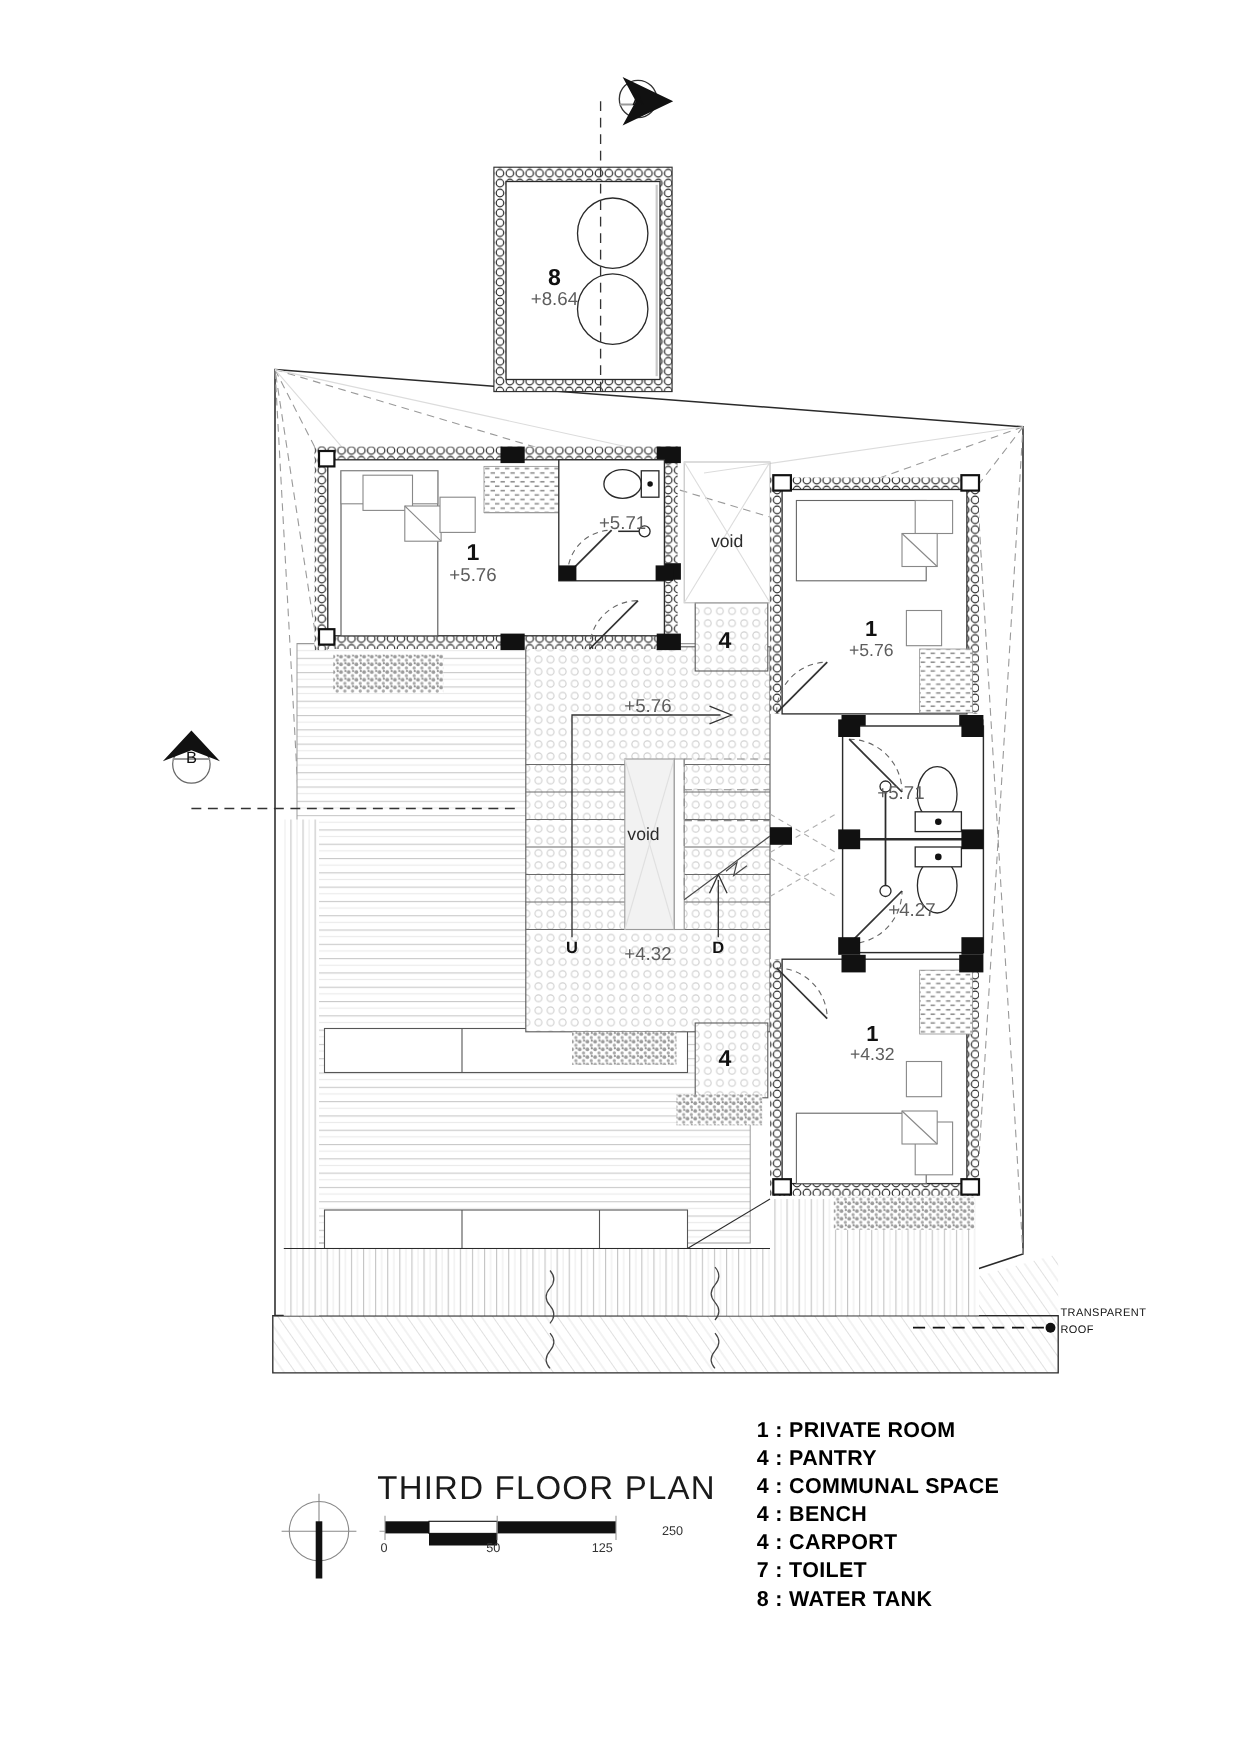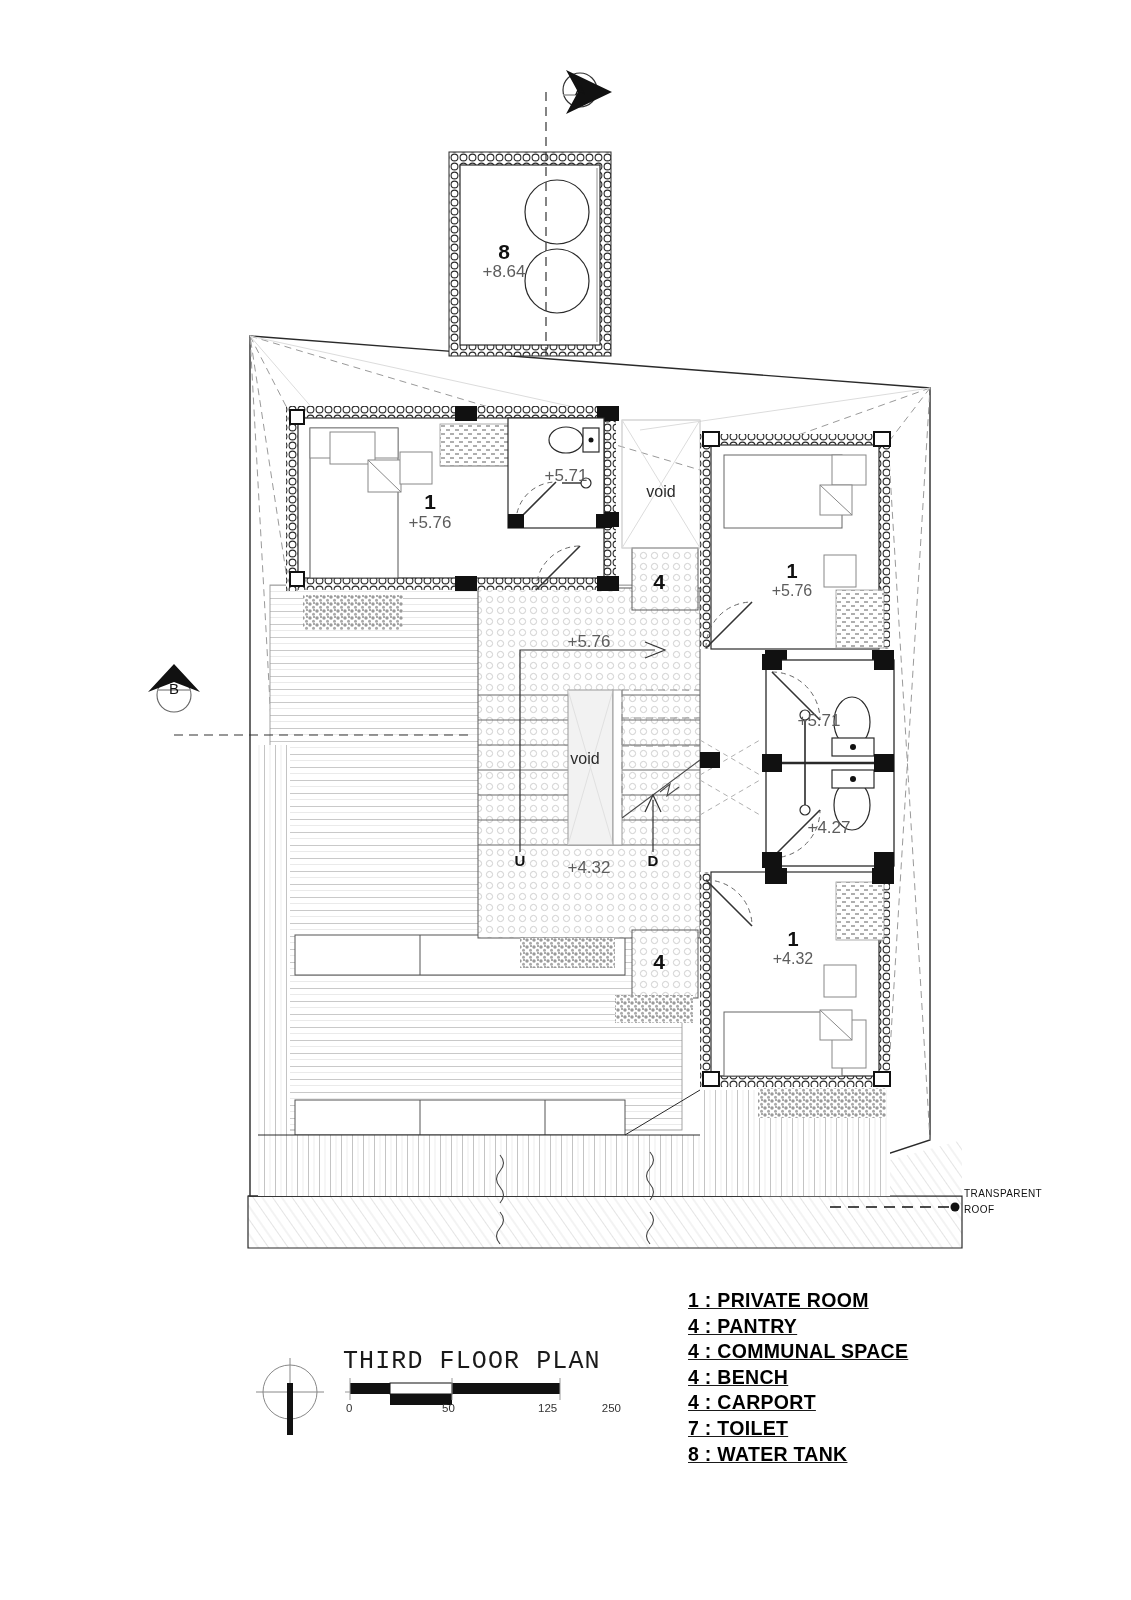--- a/index.html
+++ b/index.html
@@ -5,30 +5,30 @@
 <style>
   html,body{margin:0;padding:0;background:#ffffff;}
   body{
     width:1131px;height:1600px;position:relative;overflow:hidden;
     font-family:"Liberation Sans", sans-serif;color:#1a1a1a;
   }
   #sheet{position:absolute;inset:0;width:1131px;height:1600px;}
   svg{display:block;}
   .lbl{font-family:"Liberation Sans", sans-serif;}
   
-  #legend{position:absolute;left:688px;top:1288px;width:360px;text-decoration:underline;}
+  #legend{position:absolute;left:688px;top:1288px;width:360px;}
   #legend .row{
     font-size:19.5px;font-weight:700;letter-spacing:.3px;
     line-height:25.6px;white-space:nowrap;color:#000;
   }
   
   #titleblock{position:absolute;left:268px;top:1330px;width:330px;height:120px;}
   #plantitle{
-    position:absolute;left:75px;top:17px;font-size:25px;letter-spacing:1.1px;
-    color:#1a1a1a;font-weight:400;white-space:nowrap;font-family:Liberation Mono, monospace;
+    position:absolute;left:75px;top:7px;font-size:30px;letter-spacing:1.1px;
+    color:#1a1a1a;font-weight:400;white-space:nowrap;
   }
   .sc-num{position:absolute;font-size:11.5px;color:#333;}
   
   #troof{position:absolute;left:964px;top:1186px;font-size:10px;
     line-height:16px;letter-spacing:.4px;color:#111;}
 </style>
 </head>
 <body>
 
 <svg id="sheet" viewBox="0 0 1131 1600">
@@ -399,21 +399,21 @@
     <line x1="256" y1="1392" x2="324" y2="1392" stroke="#888" stroke-width="1"></line>
     <rect x="287" y="1383" width="6" height="52" fill="#111"></rect>
   </g>
 </svg>
 
 <div id="titleblock">
   <div id="plantitle" class="lbl">THIRD FLOOR PLAN</div>
   <span class="sc-num" style="left:78px;top:72px;">0</span>
   <span class="sc-num" style="left:174px;top:72px;text-align:right;">50</span>
   <span class="sc-num" style="left:270px;top:72px;">125</span>
-  <span class="sc-num" style="left:277px;top:72px;left:auto;right:-23px;">250</span>
+  <span class="sc-num" style="left:277px;top:56px;left:auto;right:-23px;">250</span>
 </div>
 
 <div id="troof">
   <div>TRANSPARENT</div>
   <div>ROOF</div>
 </div>
 
 <div id="legend">
   <div class="row">1 : PRIVATE ROOM</div>
   <div class="row">4 : PANTRY</div>

